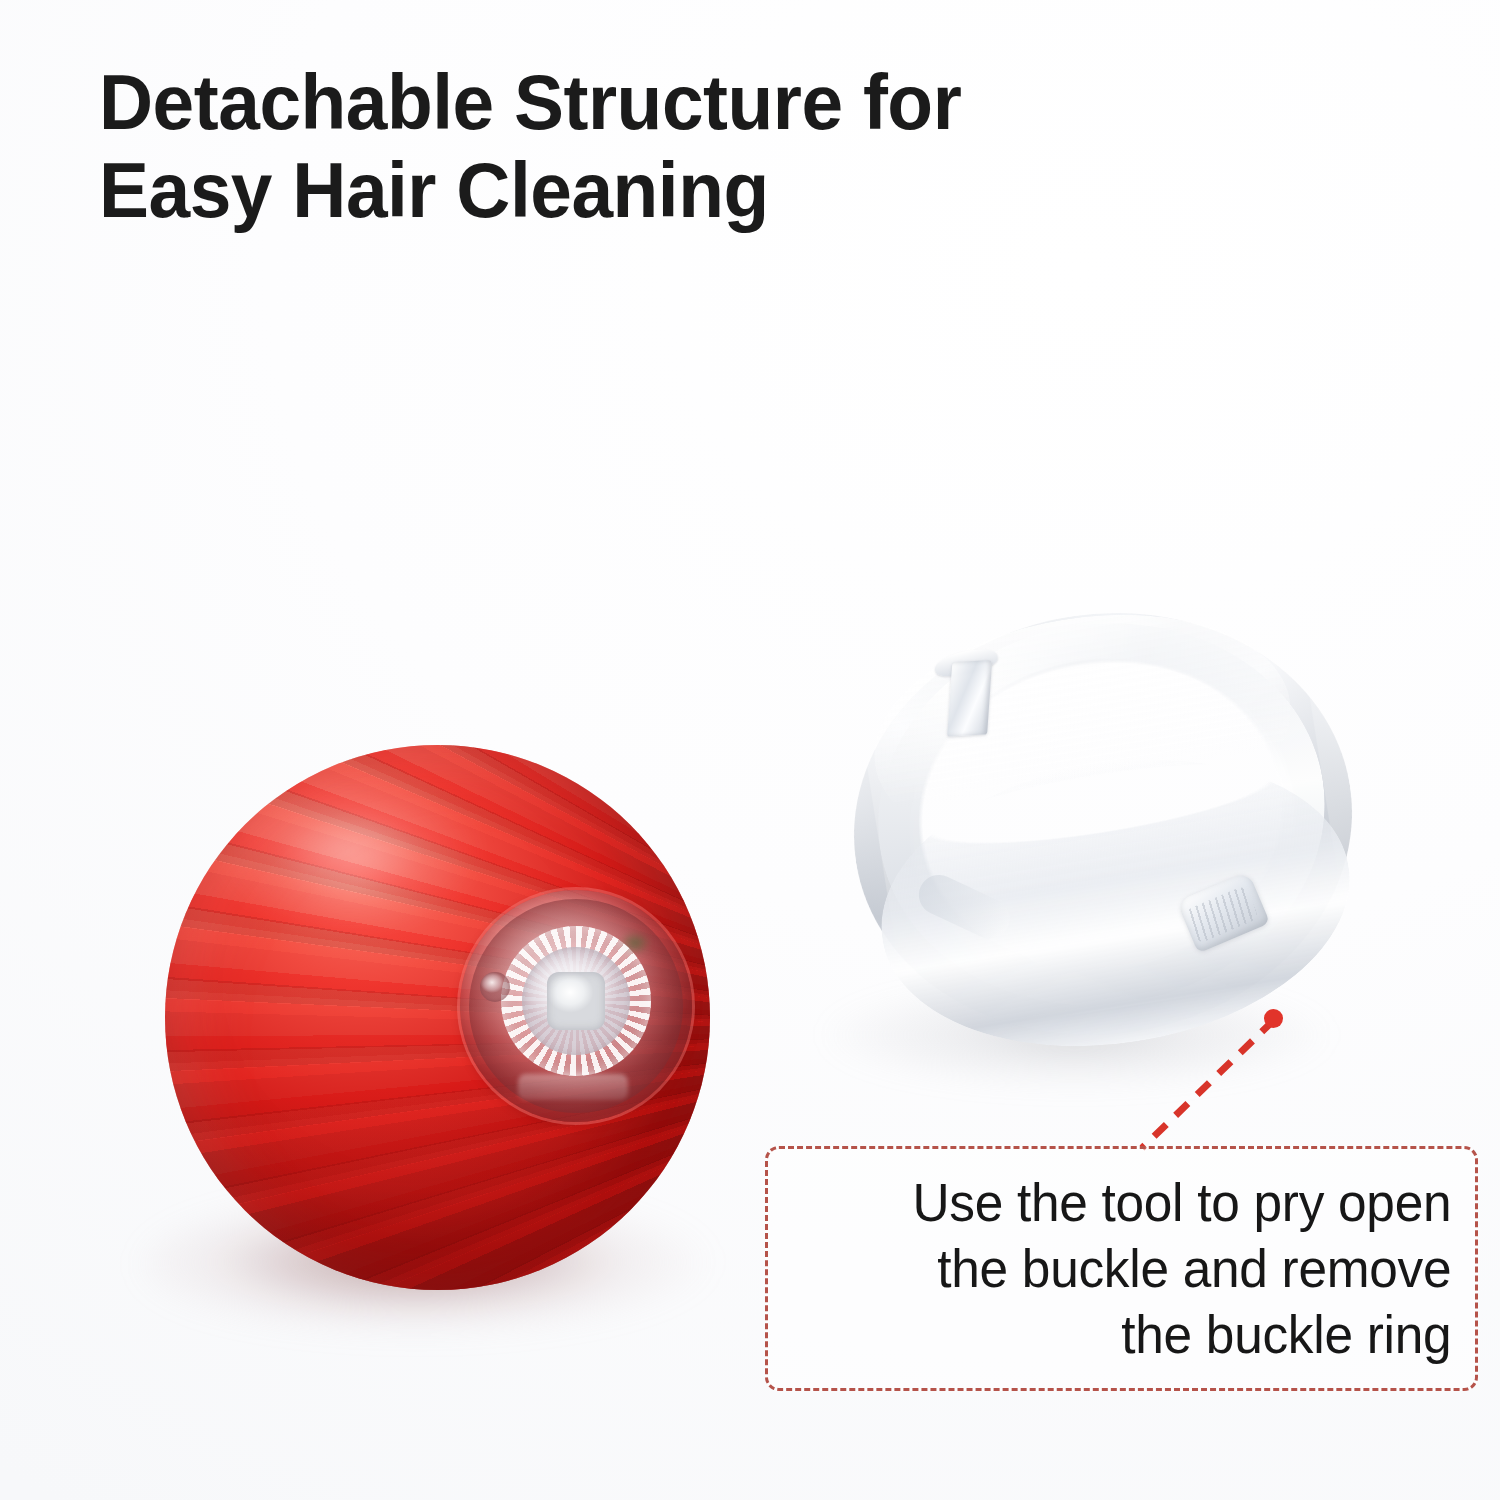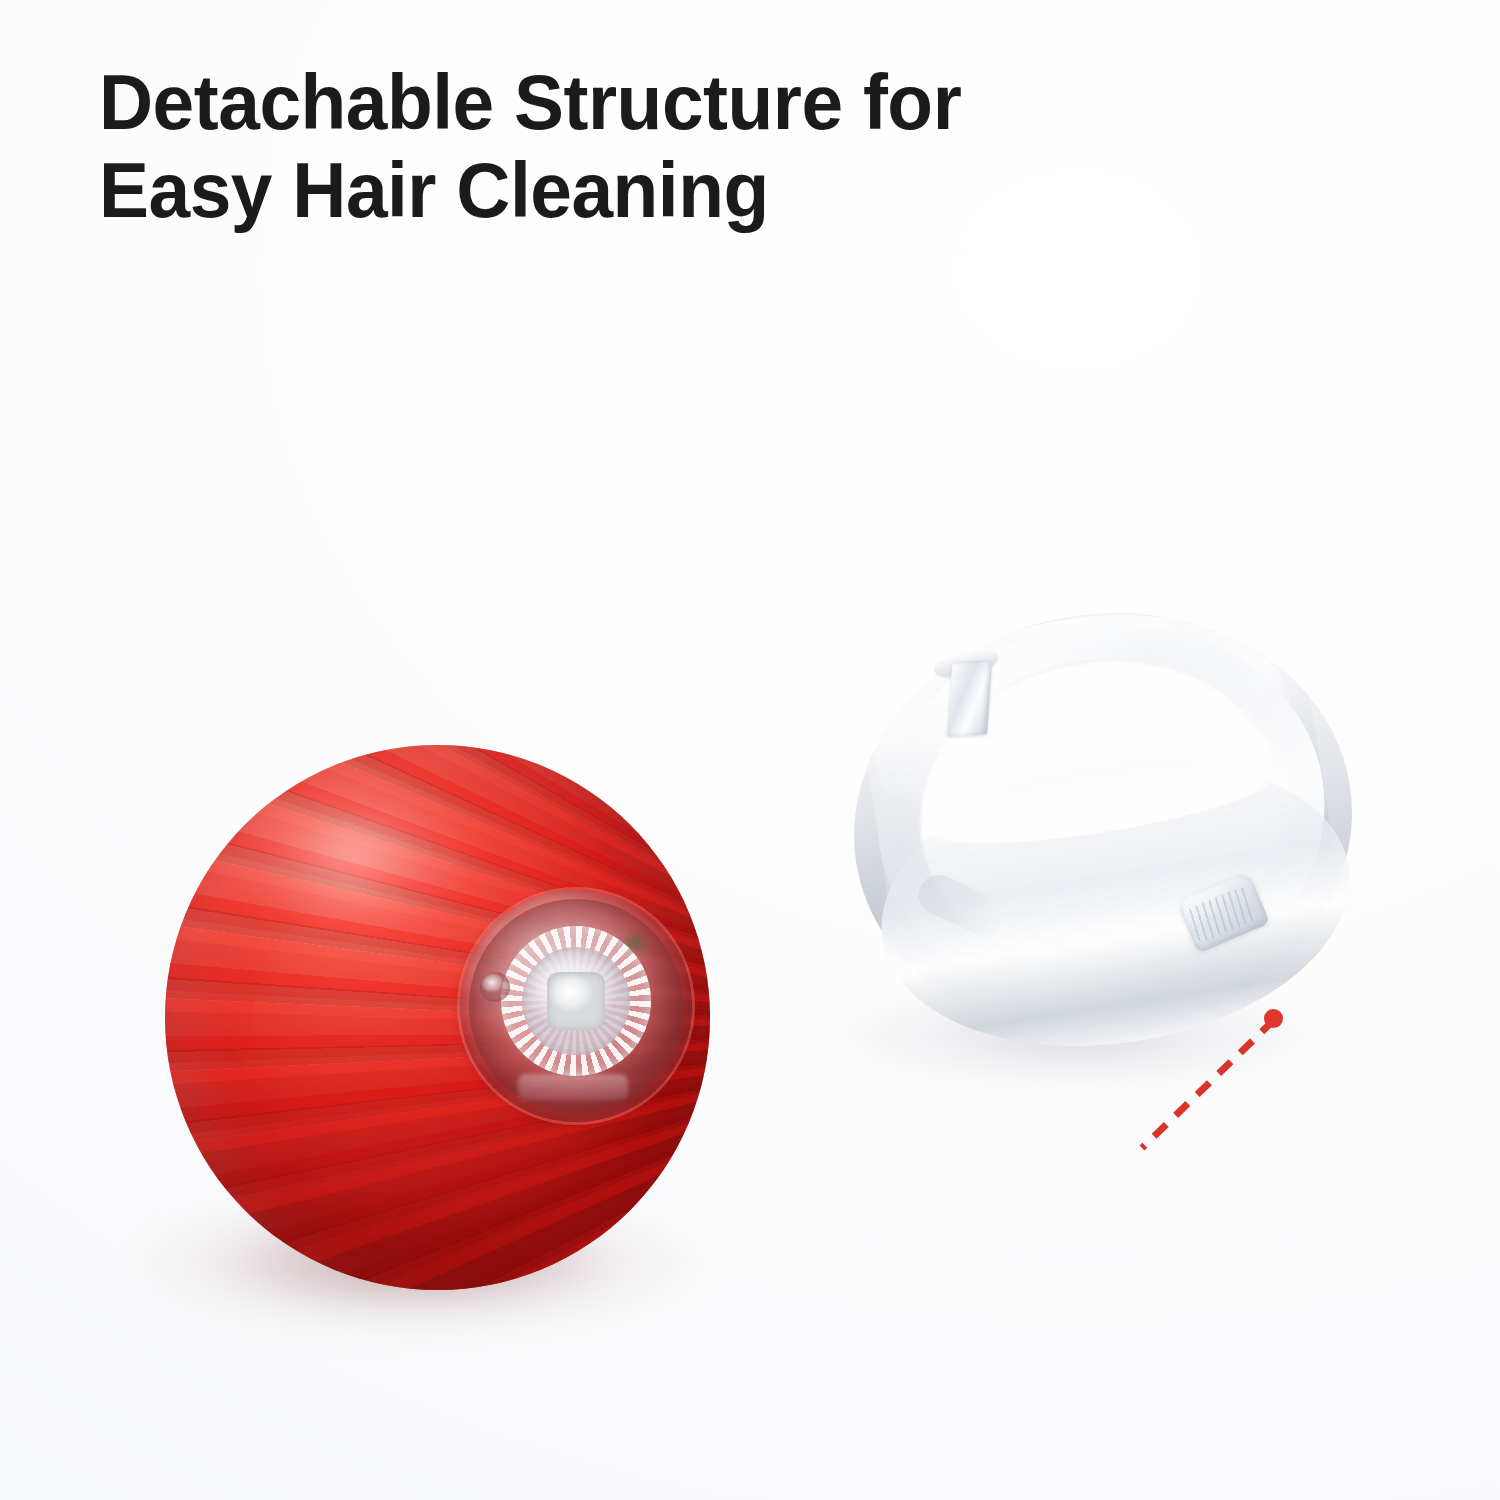--- a/index.html
+++ b/index.html
@@ -440,14 +440,19 @@
       <div id="ring-bump"></div>
       <div id="ring-bump-ridges"></div>
     </div>
   </div>
 
   <svg id="leader" viewBox="0 0 230 180" width="230" height="180">
     <line x1="174" y1="20" x2="42" y2="148" stroke="#d8342a" stroke-width="7" stroke-dasharray="17 13" stroke-linecap="butt"></line>
   </svg>
   <div id="dot"></div>
 
+  <div id="callout">
+    <div id="callout-text">Use the tool to pry open
+the buckle and remove
+the buckle ring</div>
+  </div>
 
 </div>
 
 </body></html>

